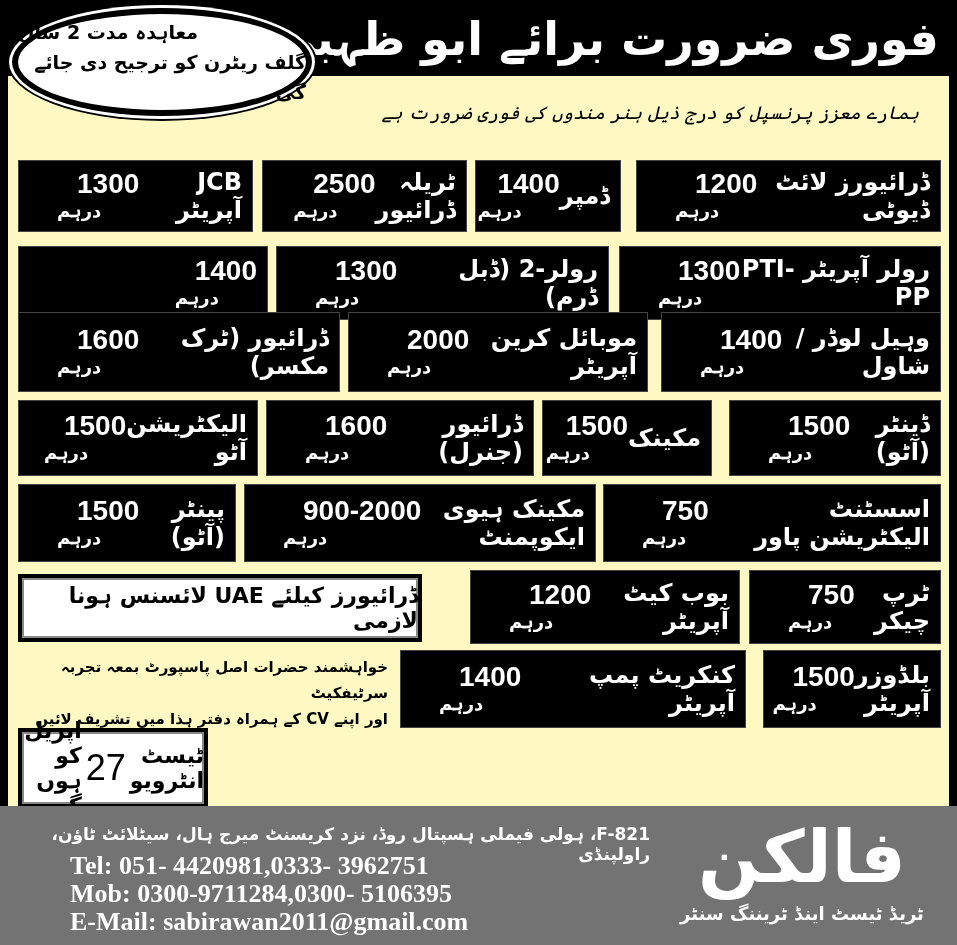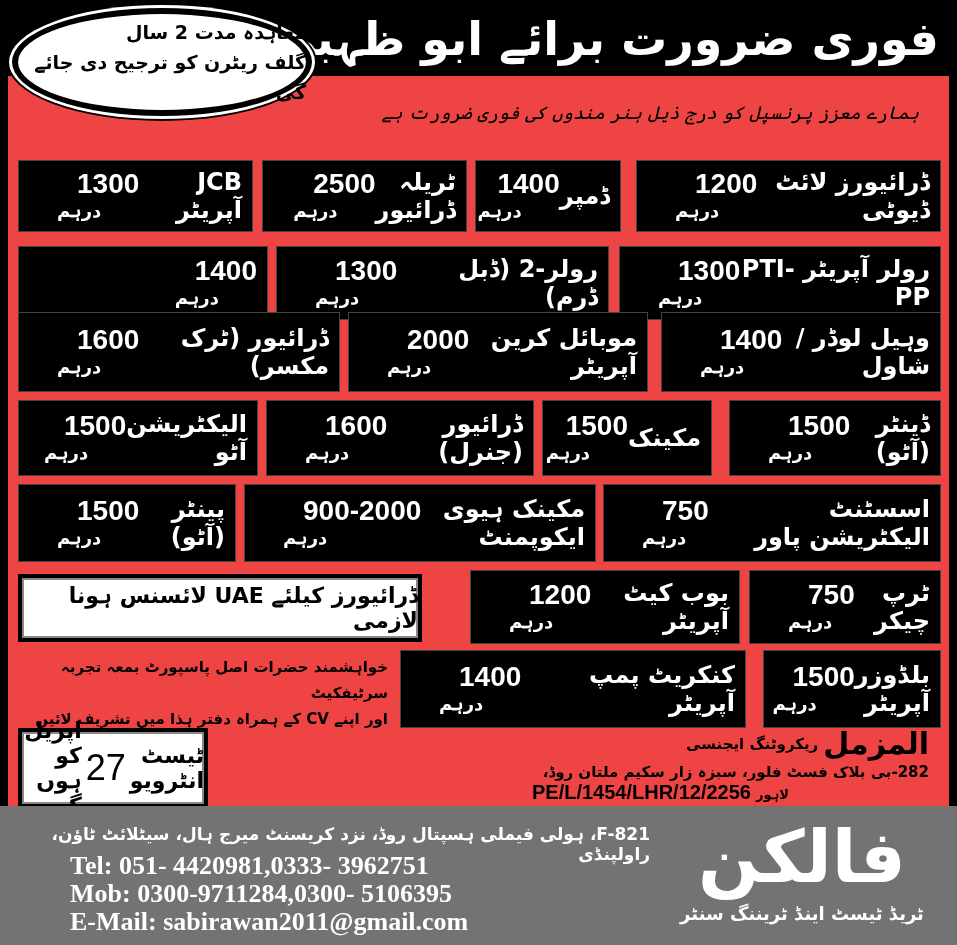--- a/index.html
+++ b/index.html
@@ -1,22 +1,22 @@
 <!DOCTYPE html>
 <html><head>
 <meta charset="utf-8">
 <style>
   * { box-sizing: border-box; margin: 0; padding: 0; }
   body { width: 957px; height: 945px; background: #000; font-family: "DejaVu Sans", sans-serif; overflow: hidden; }
   #ad { position: relative; width: 957px; height: 945px; background: #000; }
   .header { position: absolute; left: 0; top: 0; width: 957px; height: 80px; background: #000; }
   .headline { position: absolute; right: 18px; top: 4px; height: 70px; color: #fff; font-size: 46px; font-weight: bold; direction: rtl; white-space: nowrap; line-height: 70px; }
-  .oval { position: absolute; left: 12px; top: 8px; width: 300px; height: 108px; border-radius: 50%; background: #fff; border: 6px solid #000; box-shadow: 0 0 0 3px #fff, 0 0 0 5px #000; display: flex; flex-direction: column; align-items: flex-start; justify-content: center; direction: rtl; z-index: 3; }
+  .oval { position: absolute; left: 12px; top: 8px; width: 300px; height: 108px; border-radius: 50%; background: #fff; border: 6px solid #000; box-shadow: 0 0 0 3px #fff, 0 0 0 5px #000; display: flex; flex-direction: column; align-items: flex-end; justify-content: center; direction: rtl; z-index: 3; }
   .oval span { font-size: 19px; font-weight: bold; color: #000; line-height: 30px; }
-  .body { position: absolute; left: 8px; top: 76px; width: 941px; height: 730px; background: #ef4444; }
+  .body { position: absolute; left: 8px; top: 76px; width: 941px; height: 730px; background: #fef9c3; }
   .intro { position: absolute; right: 30px; top: 24px; width: 620px; direction: rtl; font-size: 18px; color: #000; line-height: 26px; text-align: right; font-style: italic; }
   .box { position: absolute; background: #000; color: #fff; display: flex; align-items: center; direction: rtl; padding: 0 10px; border: 1px solid #444; }
   .box .title { font-size: 24px; font-weight: bold; line-height: 28px; flex: 1; text-align: right; }
   .box .pay { display: flex; flex-direction: column; align-items: flex-start; direction: ltr; }
   .box .salary { font-family: "Liberation Sans", sans-serif; font-size: 28px; font-weight: bold; line-height: 30px; margin-left: 48px; }
   .box .cur { font-size: 18px; font-weight: bold; direction: rtl; line-height: 24px; margin-left: 28px; }
   .notice { position: absolute; background: #fff; border: 4px solid #000; box-shadow: inset 0 0 0 2px #888; color: #000; display: flex; align-items: center; justify-content: center; direction: rtl; font-size: 22px; font-weight: bold; }
   .instructions { position: absolute; left: 20px; top: 578px; width: 360px; direction: rtl; font-size: 15px; font-weight: bold; color: #000; line-height: 26px; text-align: right; }
   .interview { position: absolute; left: 10px; top: 652px; width: 190px; height: 80px; }
   .agency { position: absolute; right: 20px; top: 650px; width: 540px; direction: rtl; color: #000; }
@@ -206,31 +206,20 @@
       <div>خواہشمند حضرات اصل پاسپورٹ بمعہ تجربہ سرٹیفکیٹ</div>
       <div>اور اپنے CV کے ہمراہ دفتر ہذا میں تشریف لائیں</div>
     </div>
 
     <div class="notice interview">
       <span>ٹیسٹ انٹرویو</span>
       <span style="font-family:'Liberation Sans',sans-serif;font-size:36px;font-weight:normal;margin:8px 4px;">27</span>
       <span>اپریل کو ہوں گے</span>
     </div>
 
-    <div class="agency">
-      <div>
-        <span class="name">المزمل</span>
-        <span class="addr">ریکروٹنگ ایجنسی</span>
-        <span class="addr">282-بی بلاک فسٹ فلور، سبزہ زار سکیم ملتان روڈ،</span>
-      </div>
-      <div style="margin-right:140px;">
-        <span class="city">لاہور</span>
-        <span class="lic">PE/L/1454/LHR/12/2256</span>
-      </div>
-    </div>
   </div>
 
   <div class="footer">
     <div class="addr">F-821، ہولی فیملی ہسپتال روڈ، نزد کریسنٹ میرج ہال، سیٹلائٹ ٹاؤن، راولپنڈی</div>
     <div class="contact">
       <div>Tel:  051-  4420981,0333-  3962751</div>
       <div>Mob: 0300-9711284,0300- 5106395</div>
       <div>E-Mail: sabirawan2011@gmail.com</div>
     </div>
     <div class="brand">

